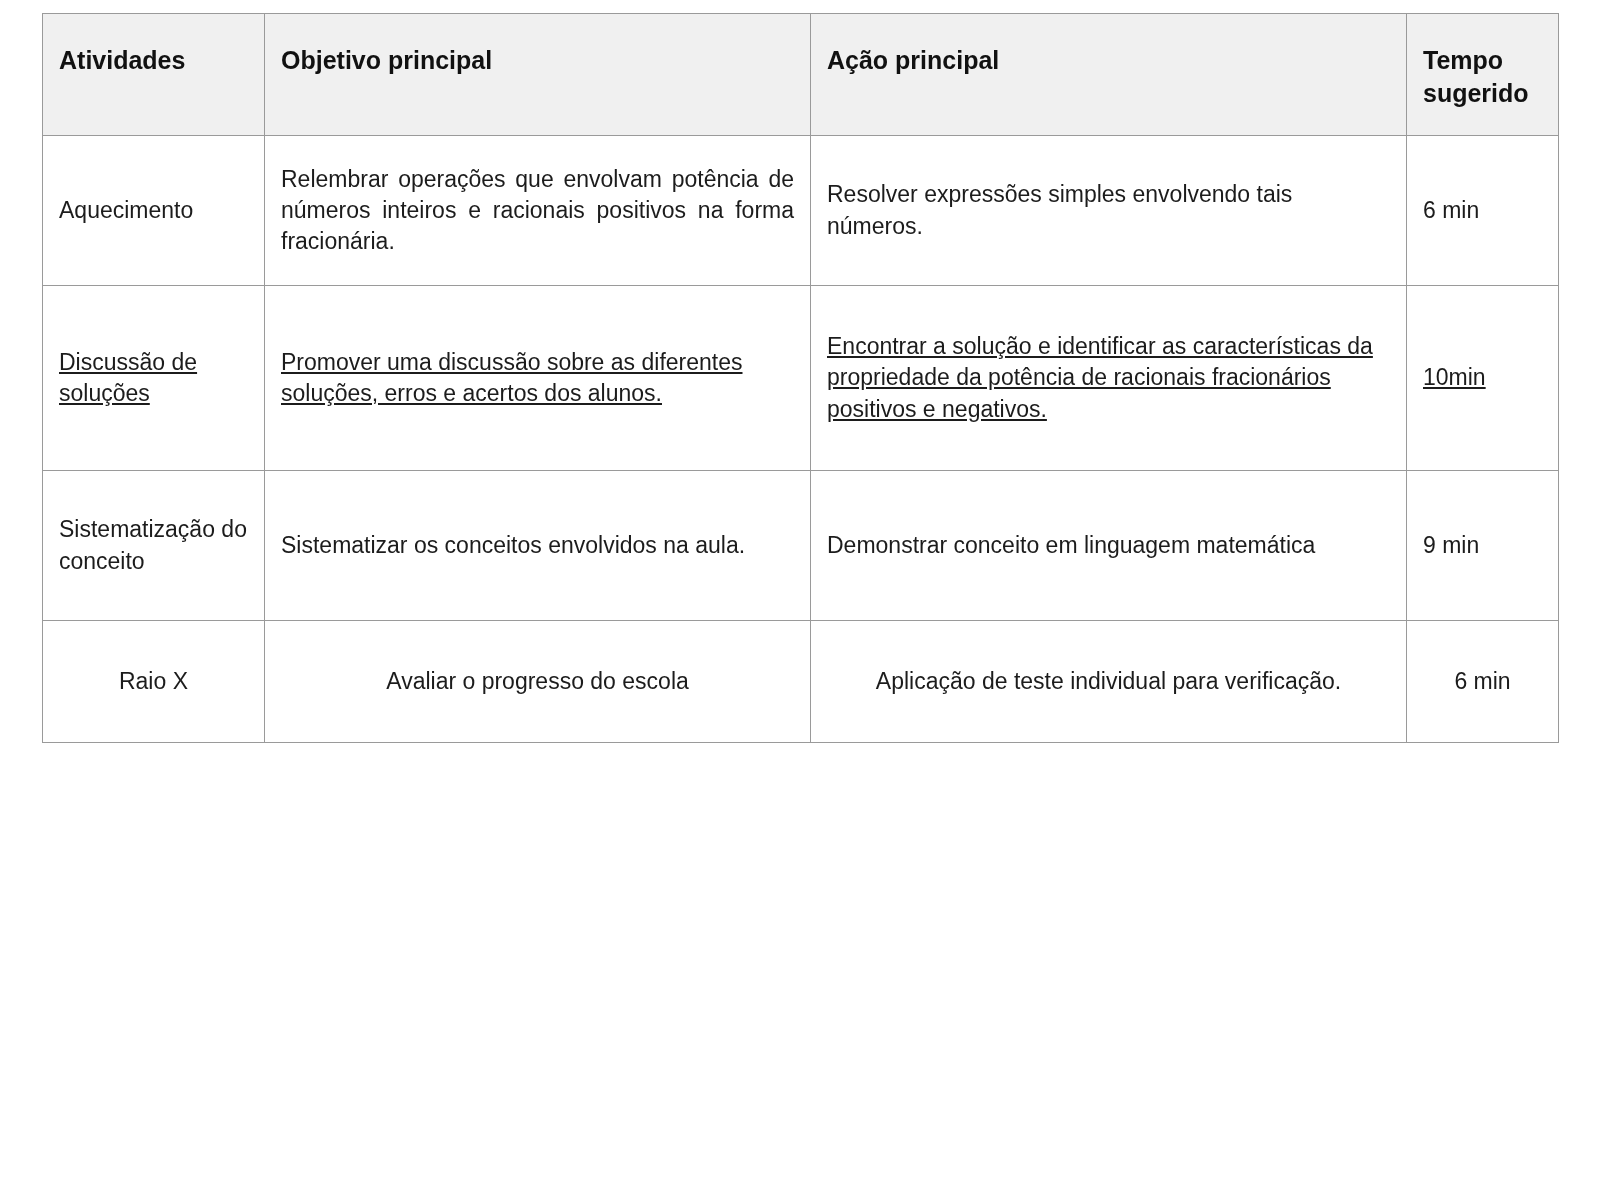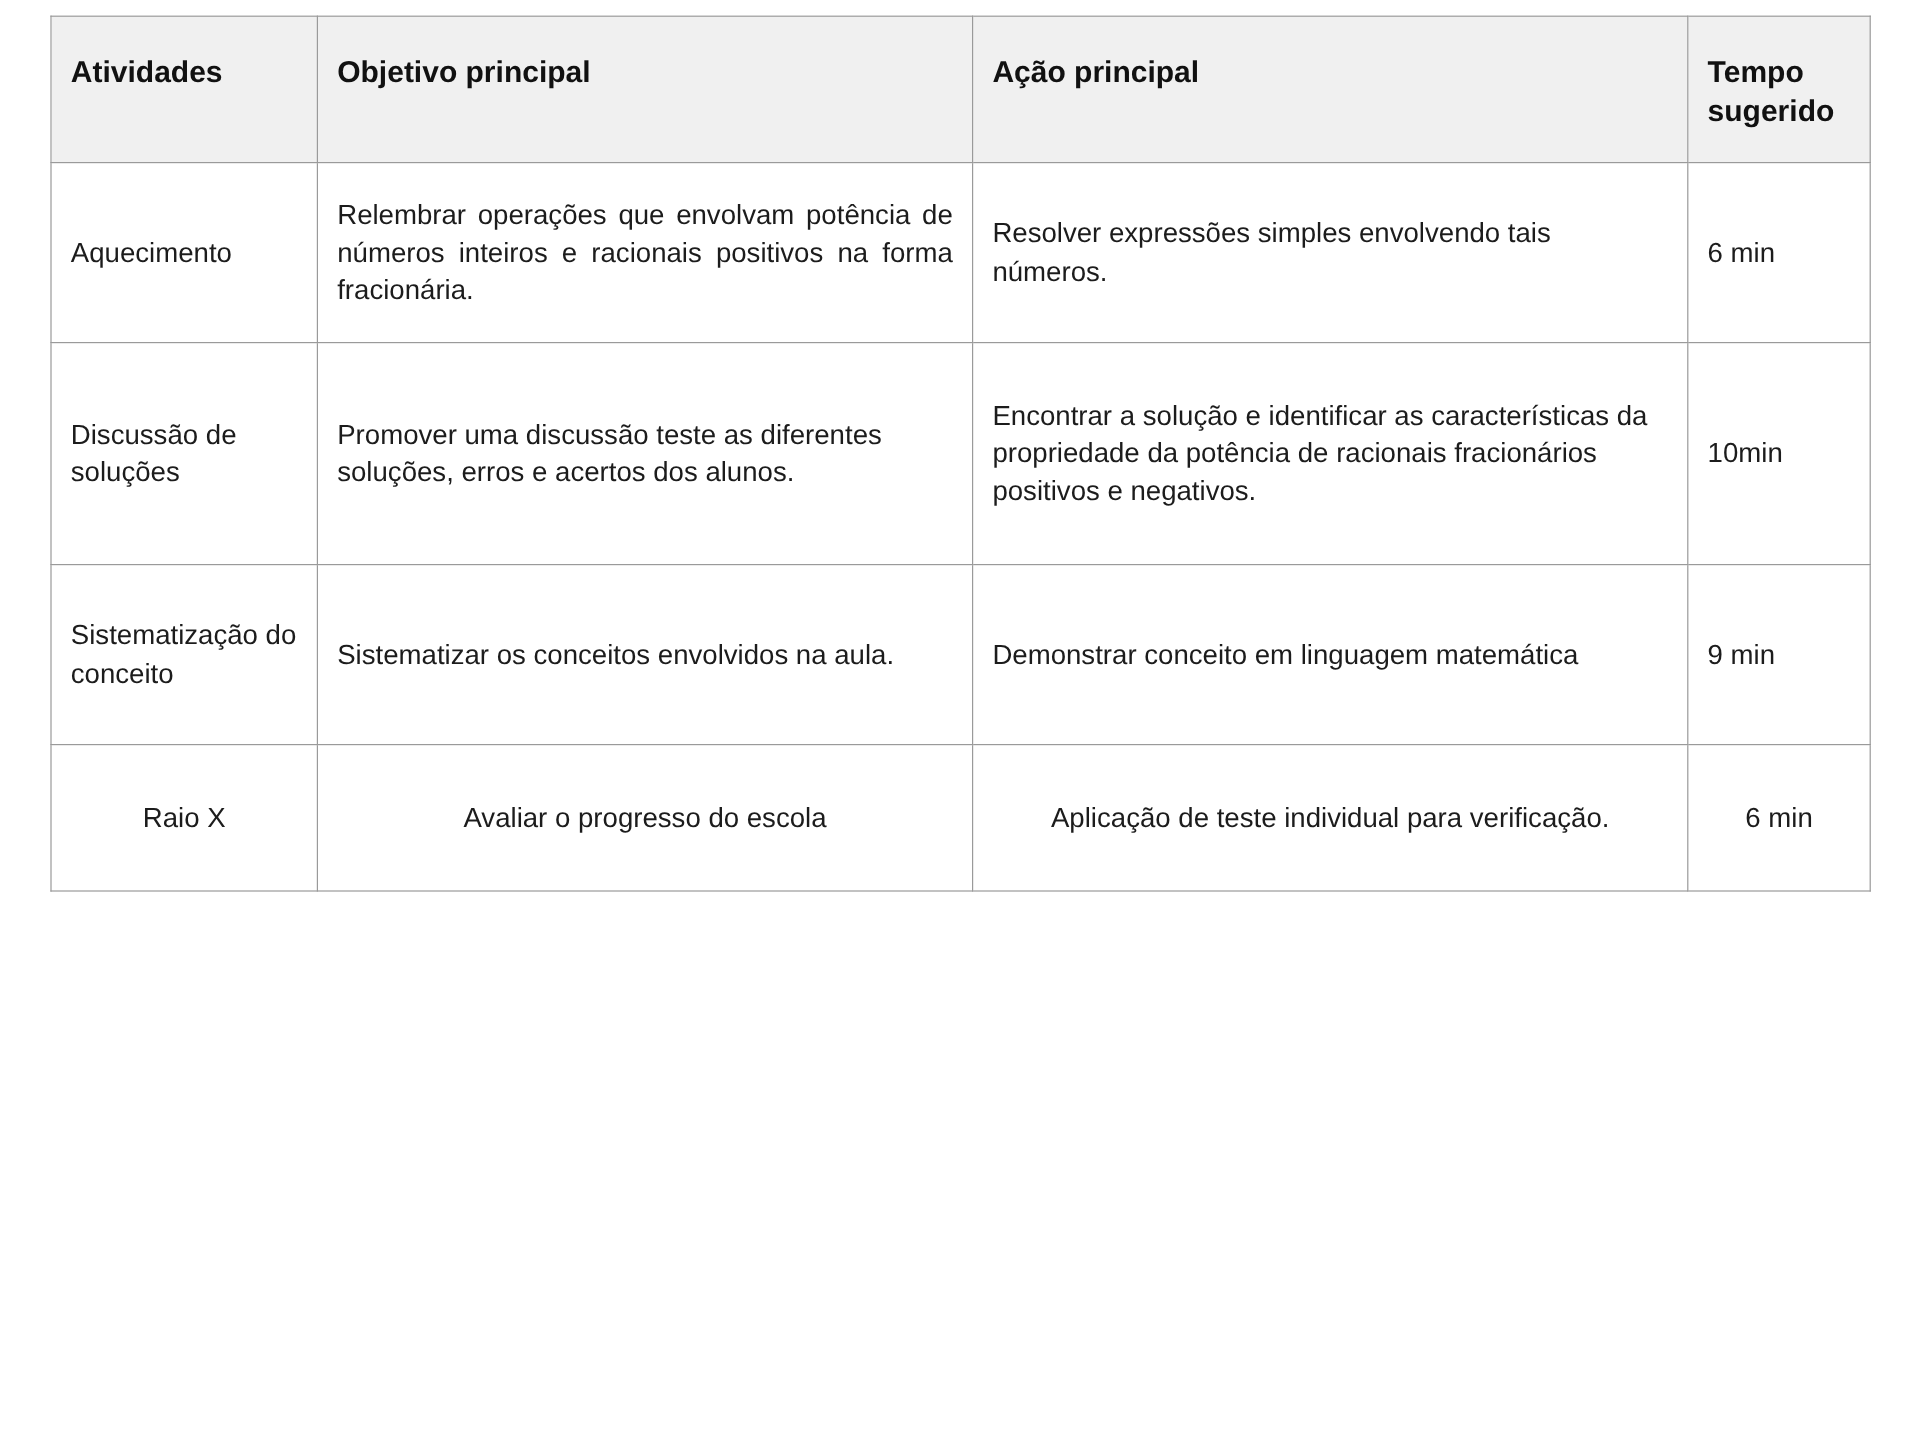--- a/index.html
+++ b/index.html
@@ -46,21 +46,21 @@
     vertical-align: middle;
     font-size: 23px;
     font-weight: 400;
     line-height: 1.35;
     padding: 14px 16px;
     background: #ffffff;
   }
   tr.header-row   { height: 122px; }
   tr.row-0        { height: 150px; }
   tr.row-1        { height: 150px; }
-  tr.row-2        { height: 185px; }
+  tr.row-2        { height: 185px; text-decoration: underline; }
   tr.row-3        { height: 150px; }
   tr.row-4        { height: 150px; }
   tr.row-5        { height: 122px; text-align: center; }
   td.justified    { text-align: justify; }
   .logo {
     position: absolute;
     left: 1410px;
     top: 1055px;
     font-family: "Liberation Serif", "DejaVu Serif", serif;
     font-weight: 700;
@@ -96,21 +96,21 @@
       <tr class="row-0">
         <td>Aquecimento</td>
         <td class="justified">Relembrar operações que envolvam potência de números inteiros e racionais positivos na forma fracionária.</td>
         <td>Resolver expressões simples envolvendo tais números.</td>
         <td>6 min</td>
       </tr>
 
 
       <tr class="row-2">
         <td>Discussão de soluções</td>
-        <td>Promover uma discussão teste as diferentes soluções, erros e acertos dos alunos.</td>
+        <td>Promover uma discussão sobre as diferentes soluções, erros e acertos dos alunos.</td>
         <td>Encontrar a solução e identificar as características da propriedade da potência de racionais fracionários positivos e negativos.</td>
         <td>10min</td>
       </tr>
 
       <tr class="row-3">
         <td>Sistematização do conceito</td>
         <td>Sistematizar os conceitos envolvidos na aula.</td>
         <td>Demonstrar conceito em linguagem matemática</td>
         <td>9 min</td>
       </tr>

